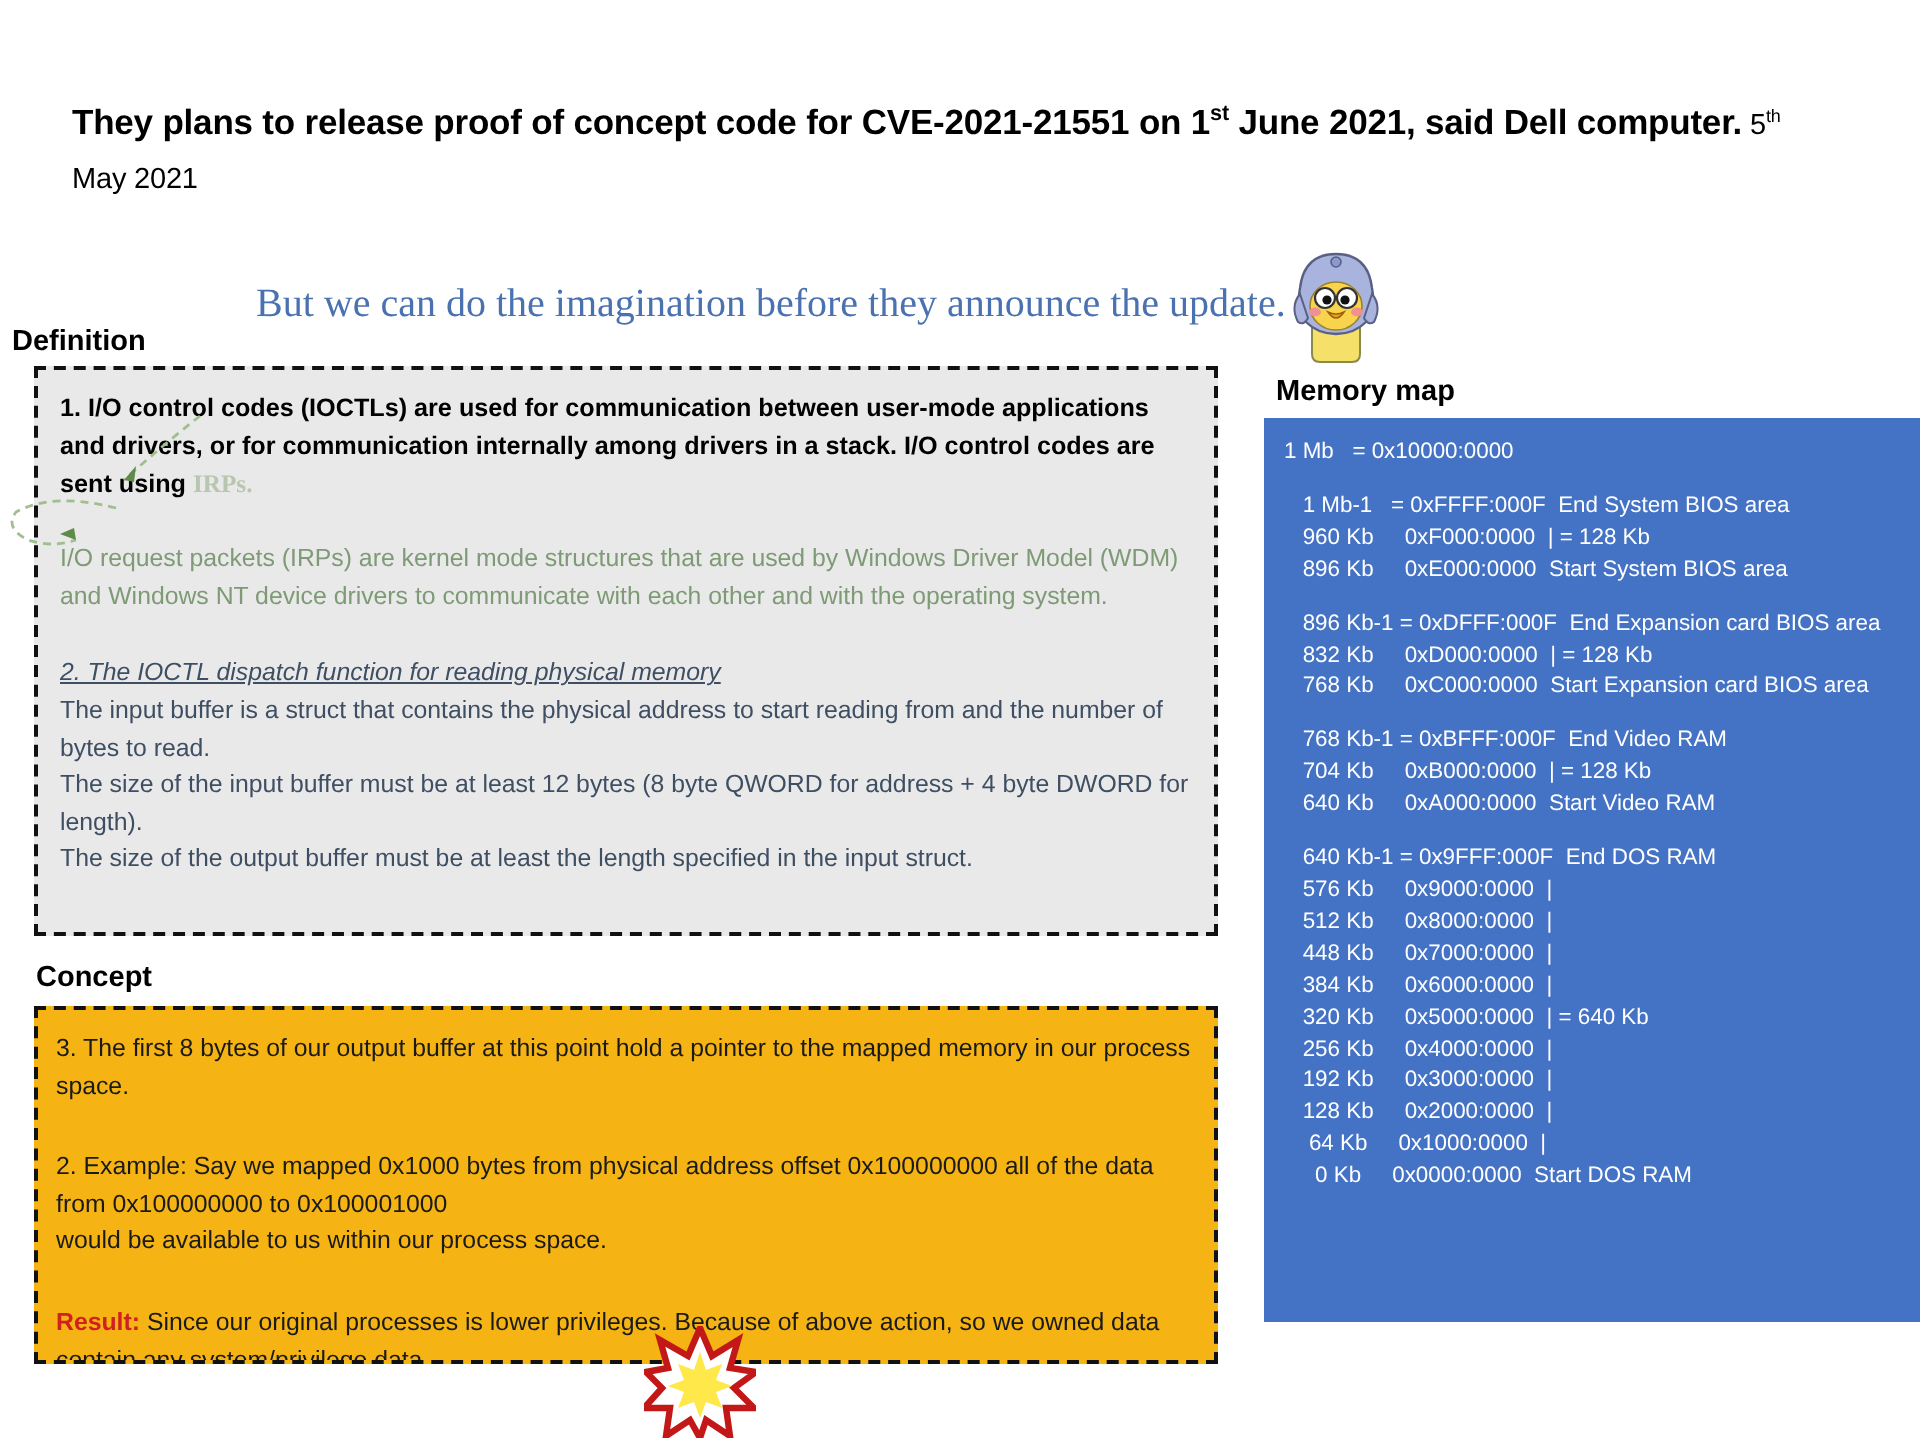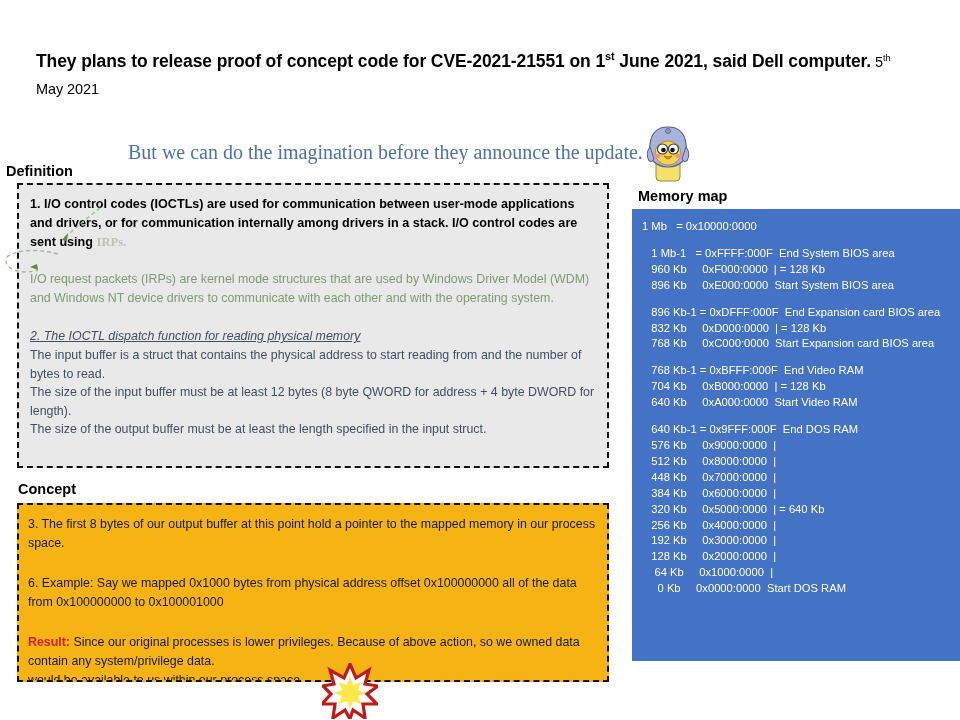--- a/index.html
+++ b/index.html
@@ -239,23 +239,23 @@
   <path d="M100 12 Q82 26 62 44" fill="none" stroke="#9FBF8F" stroke-width="1.4" stroke-dasharray="4 3"></path>
   <path d="M62 44 l6 -7 l-1 8 Z" fill="#5E8A4A"></path>
   <path d="M58 58 Q26 50 8 60 Q2 68 14 74 Q26 78 38 74" fill="none" stroke="#9FBF8F" stroke-width="1.4" stroke-dasharray="4 3"></path>
   <path d="M38 74 l-8 -3 l7 -3 Z" fill="#5E8A4A"></path>
 </svg>
 
 <div class="section-heading" id="concept-heading">Concept</div>
 
 <div id="concept-box">
   <p class="con-p">3. The first 8 bytes of our output buffer at this point hold a pointer to the mapped memory in our process space.</p>
-  <p class="con-p con-gap">6. Example: Say we mapped 0x1000 bytes from physical address offset 0x100000000 all of the data from 0x100000000 to 0x100001000</p>
+  <p class="con-p con-gap">2. Example: Say we mapped 0x1000 bytes from physical address offset 0x100000000 all of the data from 0x100000000 to 0x100001000</p>
+  <p class="con-p">would be available to us within our process space.</p>
   <p class="con-p con-gap"><span class="result-label">Result:</span><span> Since our original processes is lower privileges. Because of above action,  so we owned data contain any system/privilege data.</span></p>
-  <p class="con-p">would be available to us within our process space.</p>
 </div>
 
 <svg id="starburst" viewBox="0 0 56 56">
   <polygon points="28,1 34,15 47,7 43,21 56,23 45,31 55,41 41,41 43,55 31,47 28,56 23,47 11,55 13,41 0,41 9,31 1,23 12,21 8,7 22,15" fill="#FFFFFF" stroke="#C21818" stroke-width="3.2" stroke-linejoin="miter"></polygon>
   <polygon points="28,13 31,22 39,19 36,27 44,30 36,33 39,41 31,38 28,46 25,38 17,41 20,33 12,30 20,27 17,19 25,22" fill="#FFE84A"></polygon>
 </svg>
 
 <div class="section-heading" id="memmap-heading">Memory map</div>
 
 <div id="memmap-box">

